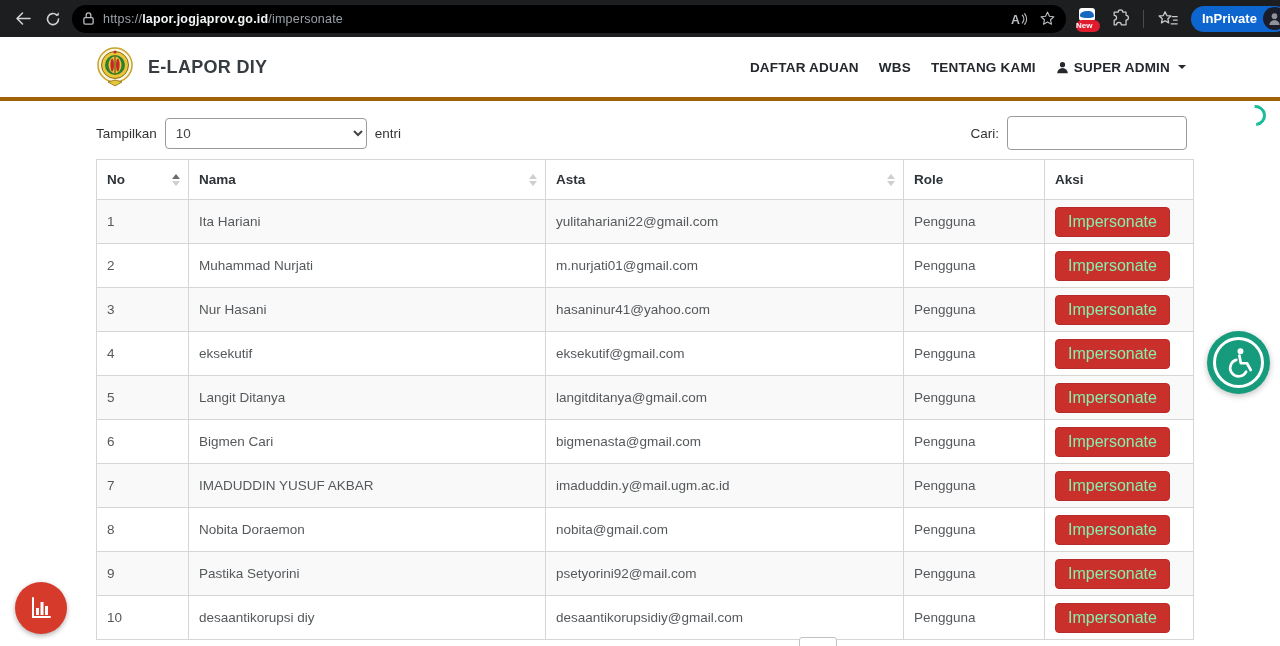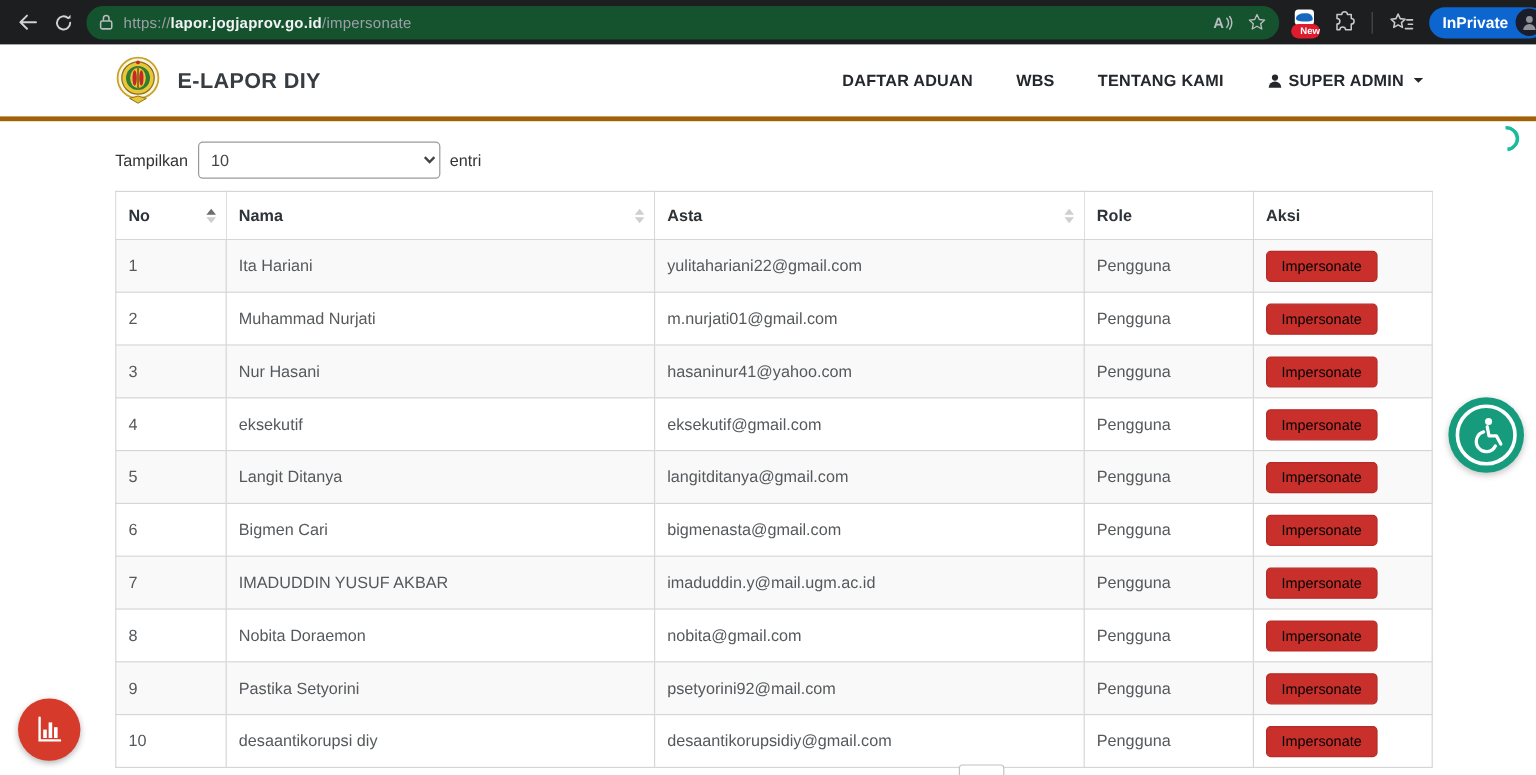--- a/index.html
+++ b/index.html
@@ -4,47 +4,47 @@
 <style>
   * { margin:0; padding:0; box-sizing:border-box; }
   html,body { width:1280px; height:646px; overflow:hidden; background:#fff;
     font-family:"Liberation Sans", sans-serif; }
 
   
   .titlebar { position:relative; width:100%; height:37px; background:#1d1e20;
     display:flex; align-items:center; padding:0 8px; }
   .tb-btn { width:30px; height:30px; display:flex; align-items:center; justify-content:center;
     color:#cfd1d4; flex:0 0 auto; cursor:pointer; }
-  .url-pill { height:28px; flex:0 0 994px; margin-left:4px; background:#14532d; border-radius:14px;
+  .url-pill { height:28px; flex:0 0 994px; margin-left:4px; background:#000000; border-radius:14px;
     display:flex; align-items:center; padding:0 10px; color:#e8eaed; }
   .url-text { font-size:12.5px; margin-left:8px; letter-spacing:.2px; white-space:nowrap; flex:1; }
   .url-muted { color:#9aa0a6; }
   .url-domain { color:#f1f3f4; font-weight:bold; }
   .pill-right { display:flex; align-items:center; gap:10px; color:#b9bcc0; }
   .chrome-icons { display:flex; align-items:center; margin-left:10px; gap:13px; color:#c8cacd; }
   .ext-new { position:relative; width:22px; height:22px; }
   .ext-new .tile { position:absolute; top:0; left:3px; width:16px; height:13px; background:#fff;
     border-radius:3px; overflow:hidden; }
   .ext-new .wave { position:absolute; top:3px; left:1px; width:14px; height:7px; background:#1667c0;
     border-radius:60% 40% 50% 50%/70% 90% 30% 40%; }
   .ext-new .badge { position:absolute; bottom:-2px; left:0; width:24px; height:12px; background:#df1b2e;
-    color:#fff; font-size:8px; font-weight:bold; border-radius:6px; text-align:right; line-height:12px; }
+    color:#fff; font-size:8px; font-weight:bold; border-radius:6px; text-align:left; line-height:12px; }
   .divider { width:1px; height:18px; background:#4a4b4e; }
   .inprivate { height:26px; background:#0d66d0; border-radius:13px; display:flex; align-items:center;
     padding:0 2px 0 11px; gap:6px; }
   .inprivate span { color:#fff; font-size:13px; font-weight:bold; }
   .avatar { width:23px; height:23px; border-radius:50%; background:#1b1d2a; display:flex;
     align-items:center; justify-content:center; overflow:hidden; }
 
   
   .site-header { height:64px; background:#fff; border-bottom:4px solid #a16207;
     display:flex; align-items:center; justify-content:space-between; padding:0 94px 0 96px; }
   .brand { display:flex; align-items:center; gap:14px; }
   .brand-title { font-size:18px; font-weight:bold; color:#373c41; letter-spacing:.3px; }
-  .main-nav { display:flex; align-items:center; gap:36px; }
+  .main-nav { display:flex; align-items:center; gap:20px; }
   .nav-item { font-size:13.5px; font-weight:bold; color:#24282c; letter-spacing:.2px; cursor:pointer; }
   .user-menu { display:flex; align-items:center; gap:5px; cursor:pointer; }
   .caret { width:0; height:0; border-left:4px solid transparent; border-right:4px solid transparent;
     border-top:4px solid #24282c; margin-left:3px; }
 
   
   .content { position:relative; padding:14px 93px 0 96px; }
   .controls { display:flex; align-items:center; justify-content:space-between; height:36px; }
   .ctrl-left, .ctrl-right { display:flex; align-items:center; gap:8px; }
   .ctrl-label { font-size:13.5px; font-weight:normal; color:#333; }
@@ -65,22 +65,22 @@
   .users td { color:#55595c; padding:0 10px; height:44px; background:#fff; }
   .users tbody tr:nth-child(odd) td { background:#f9f9f9; }
   .col-no{width:92px} .col-nama{width:357px} .col-email{width:358px} .col-role{width:141px} .col-aksi{width:149px}
   .sort { position:absolute; right:8px; top:50%; transform:translateY(-50%); display:flex;
     flex-direction:column; gap:2px; }
   .sort .up { width:0;height:0;border-left:4px solid transparent;border-right:4px solid transparent;
     border-bottom:5px solid #cfcfcf; }
   .sort .down { width:0;height:0;border-left:4px solid transparent;border-right:4px solid transparent;
     border-top:5px solid #cfcfcf; }
   .sort.asc .up { border-bottom-color:#6d6d6d; }
-  .btn-impersonate { display:inline-block; background:#c9302c; border:1px solid #b52b27; color:#000000;
-    font-size:12px; padding:5px 12px; border-radius:4px; cursor:pointer;
+  .btn-impersonate { display:inline-block; background:#c9302c; border:1px solid #b52b27; color:#86efac;
+    font-size:16px; padding:5px 12px; border-radius:4px; cursor:pointer;
     font-family:"Liberation Sans", sans-serif; }
 
   .page-stub { position:absolute; left:799px; top:637px; width:38px; height:14px; background:#fff;
     border:1px solid #c2c2c2; border-radius:3px; }
 
   
   .a11y-btn { position:absolute; right:10px; top:331px; width:63px; height:63px; border-radius:50%;
     background:#169c7d; box-shadow:0 2px 6px rgba(0,0,0,.25); display:flex; align-items:center;
     justify-content:center; cursor:pointer; }
   .a11y-ring { width:51px; height:51px; border:3px solid #fff; border-radius:50%; display:flex;
@@ -179,20 +179,24 @@
 </div>
 
 <div class="content">
   <div class="controls">
     <div class="ctrl-left">
       <span class="ctrl-label">Tampilkan</span>
       <select class="entries-select">
         <option>10</option>
       </select>
       <span class="ctrl-label">entri</span>
+    </div>
+    <div class="ctrl-right">
+      <span class="ctrl-label">Cari:</span>
+      <input class="search-input" type="text" value="" style="">
     </div>
   </div>
   <div class="spinner"></div>
 
   <table class="users">
     <thead>
       <tr>
         <th class="col-no"><span>No</span><span class="sort asc">
               <i class="up"></i>
               <i class="down"></i>

